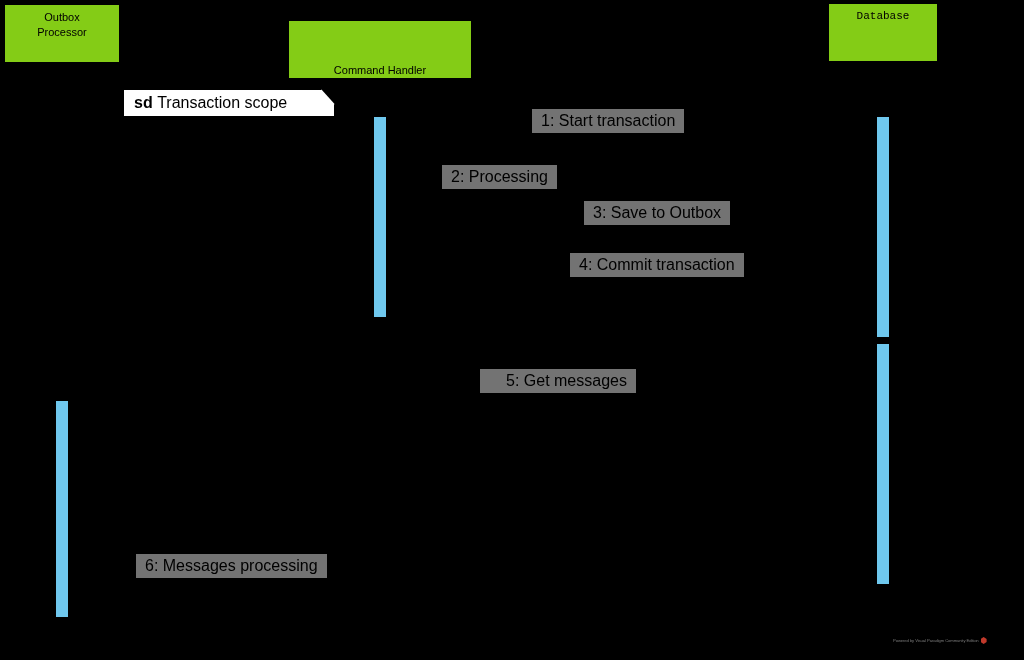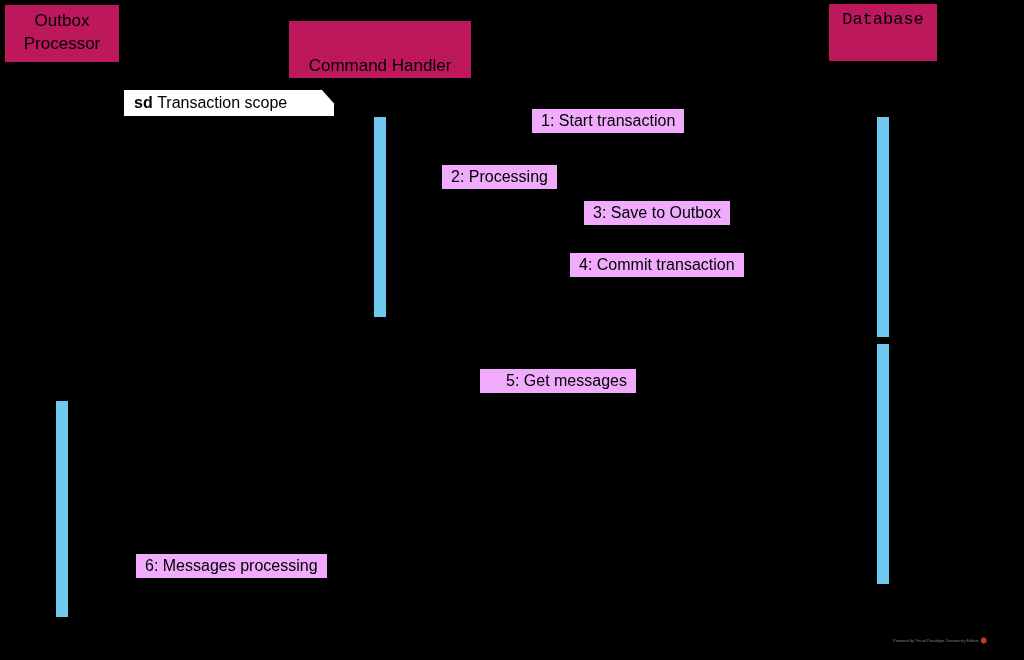--- a/index.html
+++ b/index.html
@@ -16,24 +16,24 @@
     width: 1024px;
     height: 660px;
     background: #000000;
     overflow: hidden;
   }
 
   
   .participant {
     position: absolute;
     box-sizing: border-box;
-    background: #be185d;
+    background: #84cc16;
     border: 2px solid #000000;
     color: #000000;
-    font-size: 17px;
+    font-size: 11px;
     line-height: 1.35;
     text-align: center;
     display: flex;
     align-items: flex-start;
     justify-content: center;
     padding-top: 5px;
     white-space: pre-line;
   }
 
   
@@ -88,21 +88,21 @@
     border-bottom: 5px solid transparent;
   }
   .msg-arrowhead.right {
     border-left: 9px solid #000000;
   }
   .msg-arrowhead.left {
     border-right: 9px solid #000000;
   }
   .msg-label {
     position: absolute;
-    background: #f0abfc;
+    background: #737373;
     color: #000000;
     font-size: 16px;
     line-height: 22px;
     padding: 1px 9px;
     white-space: nowrap;
   }
 
   
   .watermark {
     position: absolute;

